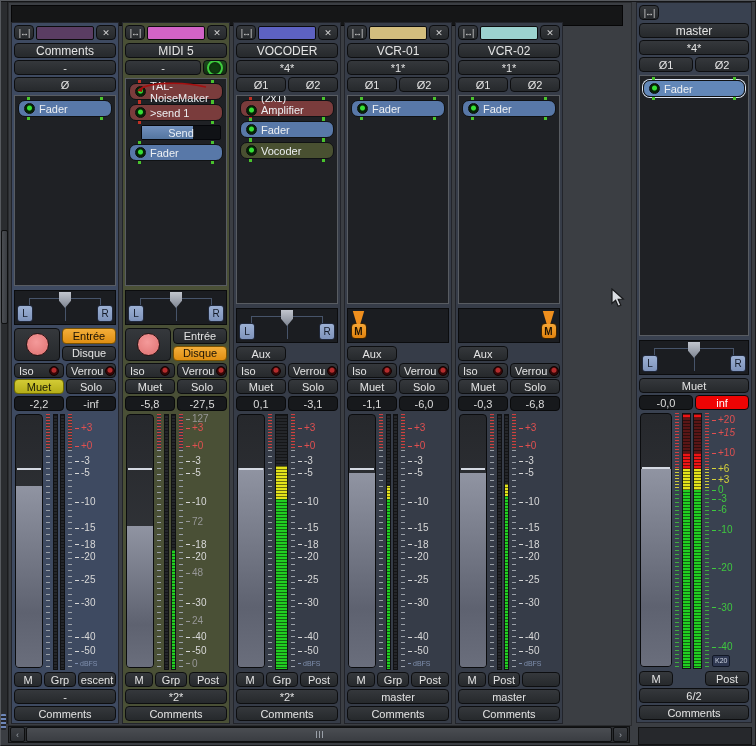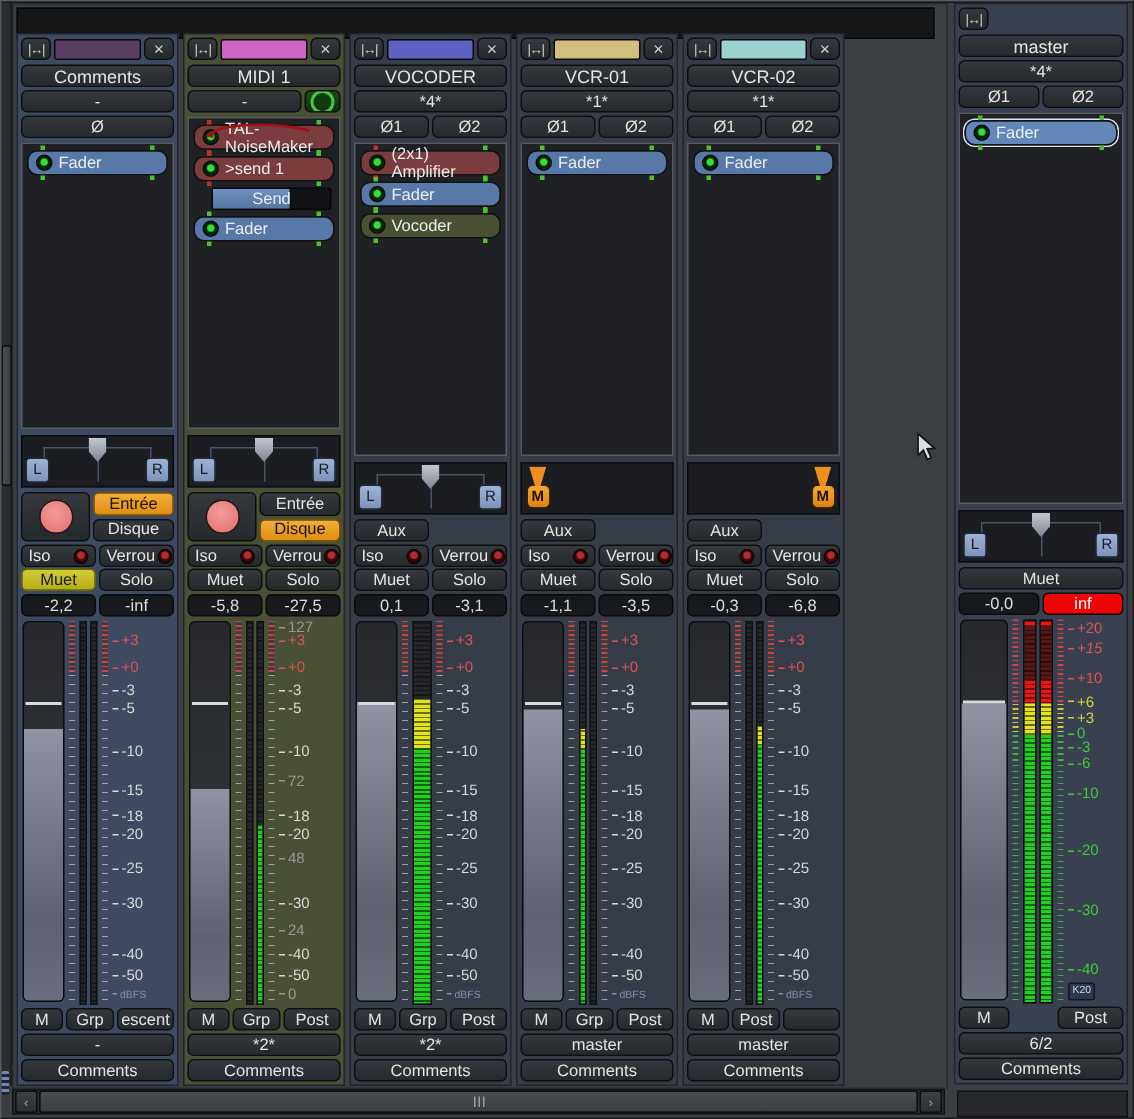--- a/index.html
+++ b/index.html
@@ -220,21 +220,21 @@
     <div class="strip" style="background: rgb(74, 80, 54);">
       <div class="row" style="height:16px">
         <div class="btn sq">
             <span class="wicon">|↔|</span>
           </div>
         <div class="colorrect" style="background: rgb(210, 99, 198);"></div>
         <div class="btn sq">
             <span class="xicon">✕</span>
           </div>
       </div>
-      <div class="btn namebtn">MIDI 1</div>
+      <div class="btn namebtn">MIDI 5</div>
       <div class="row">
         <div class="btn">-</div>
         <div class="btn" style="flex:0 0 24px;background:linear-gradient(#1d4a1d,#12300f)">
           <span style="width:12px;height:12px;border-radius:50%;border:2px solid #3ecb3e;background:radial-gradient(circle,#0f3c0f 40%,#072007);display:block"></span>
         </div>
       </div>
       <div class="procbox">
         <svg class="squiggle" width="86" height="13">
           <path d="M8,11 C16,2 52,1 76,7" stroke="#a50f0f" stroke-width="1.6" fill="none"></path>
           <path d="M8,11 l5,-4 l-1,5 z" fill="#a50f0f"></path>
@@ -359,21 +359,21 @@
             <span class="xicon">✕</span>
           </div>
       </div>
       <div class="btn namebtn">VOCODER</div>
       <div class="btn">*4*</div>
       <div class="row">
         <div class="btn">Ø1</div>
         <div class="btn">Ø2</div>
       </div>
       <div class="procbox">
-          <div class="proc" style="background: linear-gradient(rgb(122, 60, 60), rgb(122, 60, 60));">
+          <div class="proc" style="background: linear-gradient(rgb(122, 60, 60), rgb(122, 60, 60)); align-items: flex-end;">
             <i class="led"></i>
             <span>(2x1) Amplifier</span>
             <i class="pdot red" style="top: -4px; left: 8px;"></i>
             <i class="pdot" style="top: -4px; right: 8px;"></i>
             <i class="pdot red" style="bottom: -4px; left: 8px;"></i>
             <i class="pdot" style="bottom: -4px; right: 8px;"></i>
           </div>
           <div class="proc" style="background: linear-gradient(rgb(88, 120, 168), rgb(88, 120, 168));">
             <i class="led"></i>
             <span>Fader</span>
@@ -508,21 +508,21 @@
             <span>Verrou</span>
             <i class="led-red"></i>
           </div>
       </div>
       <div class="row">
         <div class="btn">Muet</div>
         <div class="btn">Solo</div>
       </div>
       <div class="row nums">
         <div class="num">-1,1</div>
-        <div class="num">-3,5</div>
+        <div class="num">-6,0</div>
       </div>
       <div class="meterzone">
         <div class="fader">
             <div class="fill" style="top: 23%;"></div>
             <div class="uline" style="top: 21%;"></div>
           </div>
         <div class="tickcol">
             <i class="r"></i>
           </div>
         <div class="bars">

